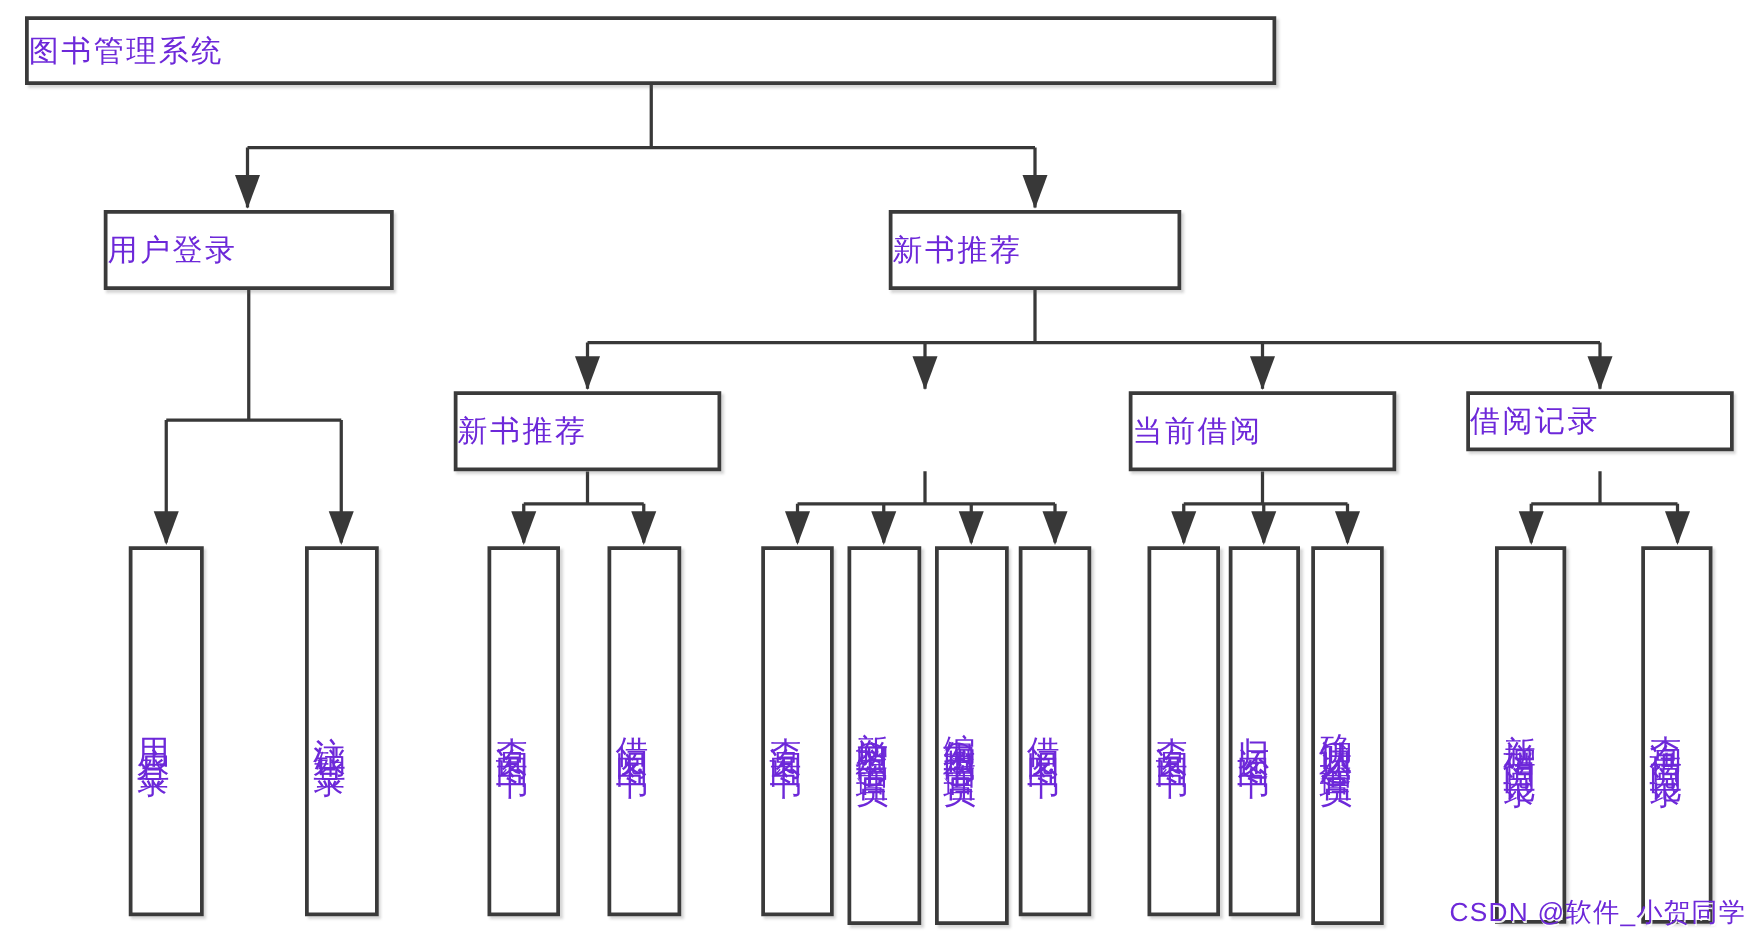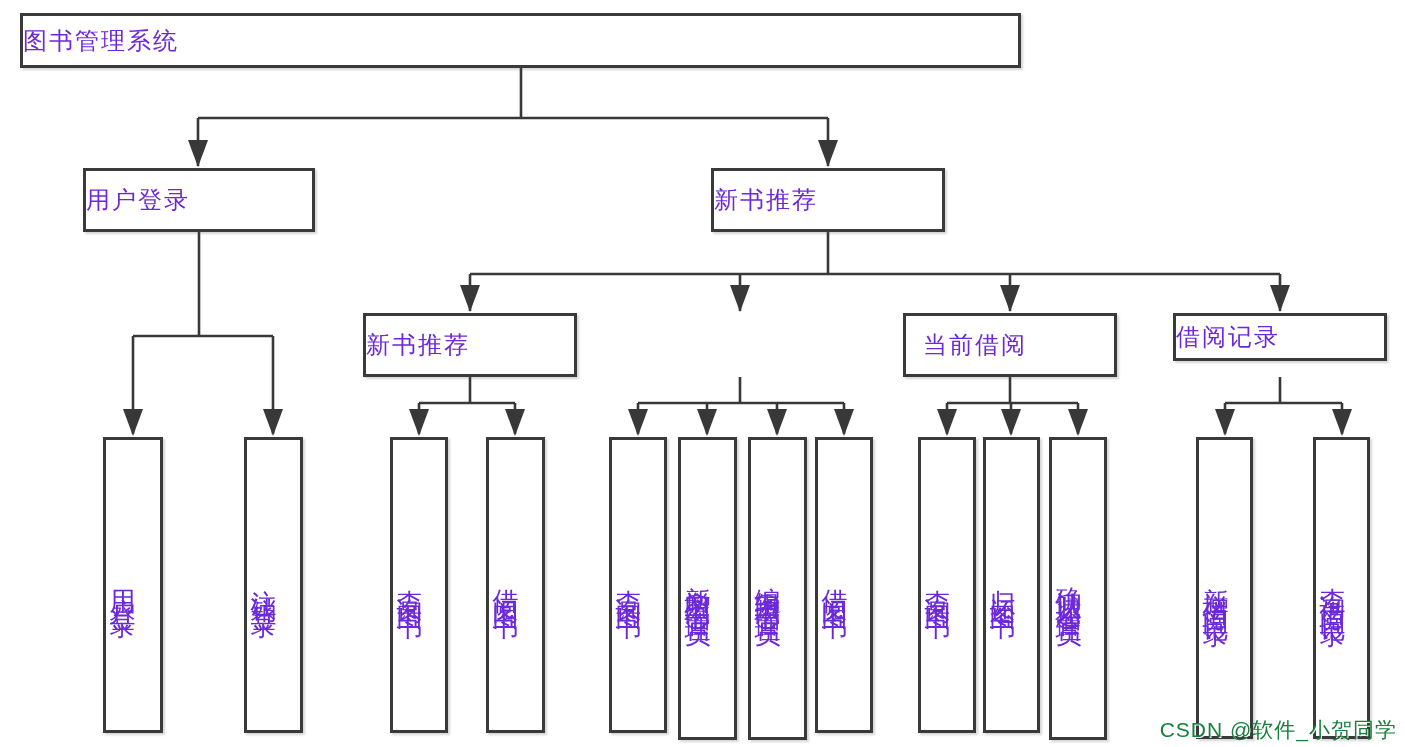--- a/index.html
+++ b/index.html
@@ -55,21 +55,21 @@
     white-space: nowrap;
   }
   .v4 { letter-spacing: 8px; }
   .v6 { letter-spacing: 7px; }
   .v9 { letter-spacing: 5px; }
   .watermark {
     position: absolute;
     top: 716px;
     right: 8px;
     font-size: 21px;
-    color: #15803d;
+    color: #6d28d9;
     letter-spacing: 1px;
     z-index: 2;
     text-shadow: 1px 1px 0 rgba(255,255,255,0.9);
     white-space: nowrap;
   }
 </style>
 </head>
 <body>
 
 <div class="canvas">
@@ -124,21 +124,21 @@
   <div class="box" style="left:83px; top:168px; width:232px; height:64px;">
     <span class="hlbl">用户登录</span>
   </div>
   <div class="box" style="left:711px; top:168px; width:234px; height:64px;">
     <span class="hlbl">新书推荐</span>
   </div>
 
   <div class="box" style="left:363px; top:313px; width:214px; height:64px;">
     <span class="hlbl">新书推荐</span>
   </div>
-  <div class="box" style="left:903px; top:313px; width:214px; height:64px;padding-left:17px;">
+  <div class="box" style="left:903px; top:313px; width:214px; height:64px;">
     <span class="hlbl">当前借阅</span>
   </div>
   <div class="box" style="left:1173px; top:313px; width:214px; height:48px;">
     <span class="hlbl">借阅记录</span>
   </div>
 
   <div class="box" style="left:103px; top:437px; width:60px; height:296px;">
     <span class="vlbl v4">用户登录</span>
   </div>
   <div class="box" style="left:244px; top:437px; width:59px; height:296px;">

